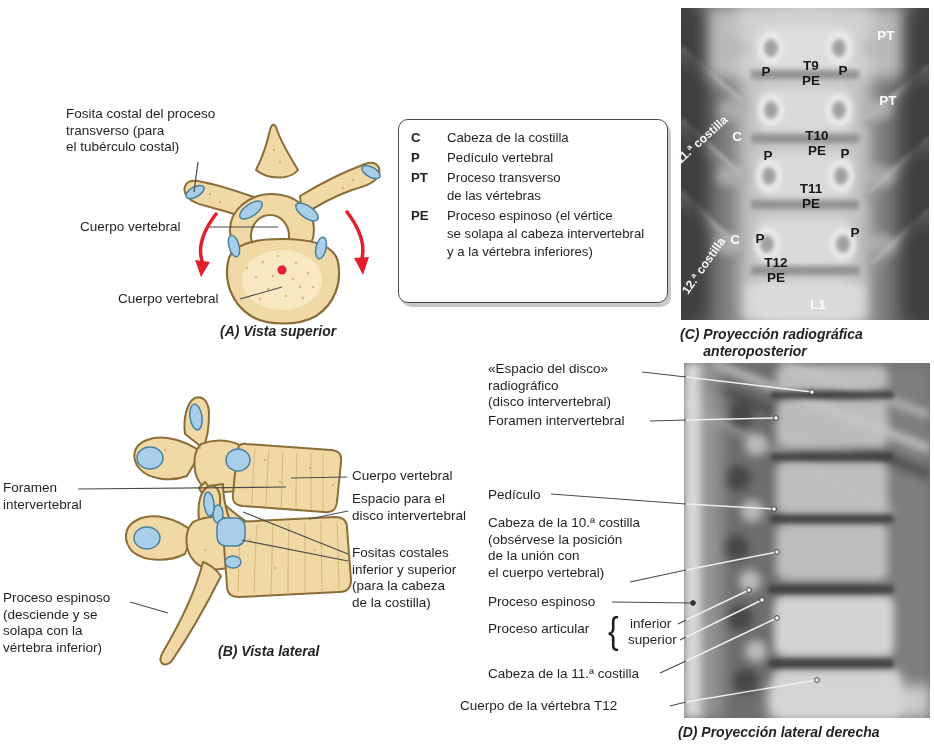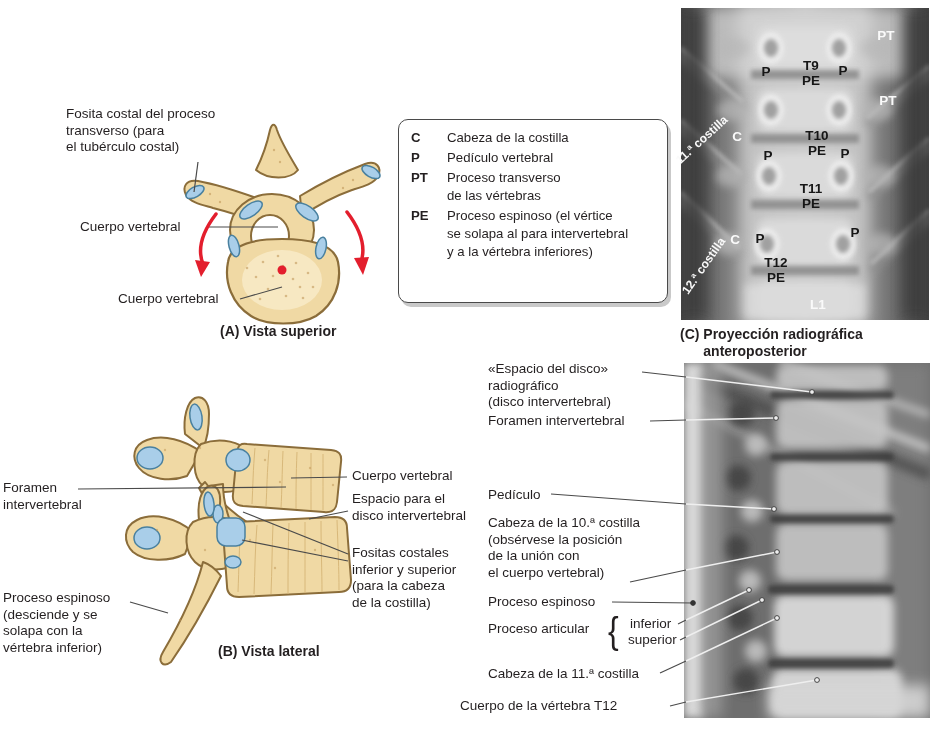--- a/index.html
+++ b/index.html
@@ -1,21 +1,21 @@
 <!DOCTYPE html>
 <html><head>
 <meta charset="utf-8">
 <style>
   html,body{margin:0;padding:0;background:#fff;}
   .page{position:relative;width:934px;height:752px;background:#fff;overflow:hidden;
         font-family:"Liberation Sans",sans-serif;color:#231f20;}
   .art,.xray,#overlay{position:absolute;}
   #overlay{left:0;top:0;pointer-events:none;}
   .lbl{position:absolute;font-size:13.5px;line-height:16.5px;white-space:pre;}
-  .cap{position:absolute;font-size:14px;font-weight:bold;line-height:17px;white-space:pre;}
+  .cap{position:absolute;font-size:14px;font-weight:bold;line-height:17px;white-space:pre;font-style:italic;}
   .xlbl{position:absolute;font-size:13.5px;font-weight:bold;line-height:15px;text-align:center;
         white-space:pre;transform:translate(-50%,-50%);color:#161616;}
   .xlbl.white{color:#fafafa;}
   .xlbl.small{font-size:12px;}
   .legend{position:absolute;left:398px;top:119px;width:270px;height:184px;box-sizing:border-box;
           background:#fff;border:1.6px solid #4a4a4a;border-radius:10px;
           box-shadow:3px 4px 0 #c9c9c9;padding:9px 12px;display:flex;flex-direction:column;
           gap:2px;font-size:13.2px;line-height:18px;}
   .legend-row{display:flex;align-items:flex-start;}
   .term{font-weight:bold;min-width:30px;flex:none;padding-right:6px;}
@@ -91,21 +91,21 @@
       <span class="desc">Pedículo vertebral</span>
     </div>
     <div class="legend-row">
       <span class="term">PT</span>
       <span class="desc">Proceso transverso
 de las vértebras</span>
     </div>
     <div class="legend-row">
       <span class="term">PE</span>
       <span class="desc">Proceso espinoso (el vértice
-se solapa al para intervertebral
+se solapa al cabeza intervertebral
 y a la vértebra inferiores)</span>
     </div>
   </div>
 
   <svg class="xray" style="left:681px;top:8px;" width="248" height="312" viewBox="0 0 248 312">
     <defs>
       <filter id="cb2" x="-30%" y="-30%" width="160%" height="160%">
           <feGaussianBlur stdDeviation="2"></feGaussianBlur>
         </filter>
       <filter id="cb4" x="-40%" y="-40%" width="180%" height="180%">
@@ -349,20 +349,21 @@
 (obsérvese la posición
 de la unión con
 el cuerpo vertebral)</div>
   <div class="lbl" style="left:488px;top:594px">Proceso espinoso</div>
   <div class="lbl" style="left:488px;top:621px">Proceso articular</div>
   <div class="brace" style="left:608px;top:610px">{</div>
   <div class="lbl" style="left:630px;top:616px">inferior</div>
   <div class="lbl" style="left:628px;top:632px">superior</div>
   <div class="lbl" style="left:488px;top:666px">Cabeza de la 11.ª costilla</div>
   <div class="lbl" style="left:460px;top:698px">Cuerpo de la vértebra T12</div>
+  <div class="cap" style="left:678px;top:724px">(D) Proyección lateral derecha</div>
 
   <svg id="overlay" width="934" height="752" viewBox="0 0 934 752">
     <g stroke="#4a4a4a" stroke-width="1.2" fill="none">
       <path d="M198,162 L194,192"></path>
       <path d="M208,227 L278,227"></path>
       <path d="M240,299 L282,287"></path>
       <path d="M78,489 L286,487"></path>
       <path d="M130,602 L168,613"></path>
       <path d="M347,477 L291,478"></path>
       <path d="M348,511 L309,519"></path>

